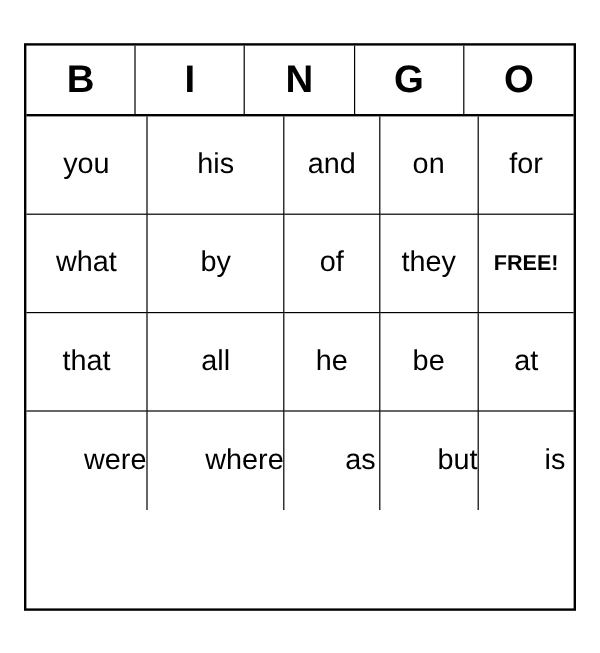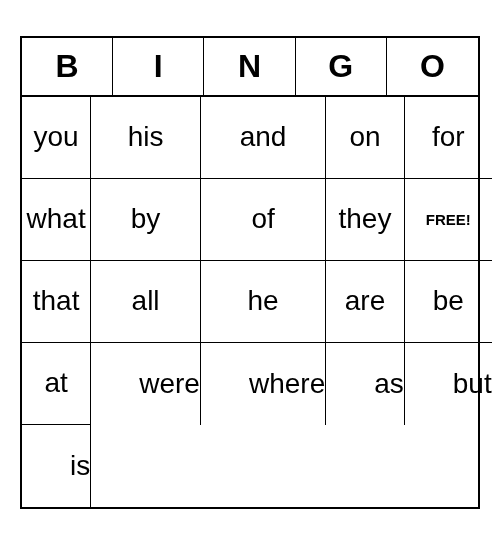--- a/index.html
+++ b/index.html
@@ -48,36 +48,36 @@
       display: grid;
       grid-template-columns: repeat(5, 1fr);
       grid-template-rows: repeat(5, 1fr);
     }
 
     .bingo-cell {
       display: flex;
       justify-content: center;
       align-items: center;
       height: 82px;
-      font-size: 28px;
+      font-size: 24px;
       border-right: 1px solid #000;
       border-bottom: 1px solid #000;
     }
 
     .bingo-cell:nth-child(5n) {
       border-right: none;
     }
 
     .bingo-cell:nth-last-child(-n+5) {
       border-bottom: none;
       margin-left: 48px;
     }
 
     .free-cell {
-      font-size: 15px;
+      font-size: 18px;
       font-weight: bold;
     }
   </style>
 </head>
 <body>
 
 <div class="bingo-card">
   <div class="bingo-header">
   <div class="header-cell">B</div>
       <div class="header-cell">I</div>
@@ -92,21 +92,20 @@
       <div class="bingo-cell">on</div>
       <div class="bingo-cell">for</div>
       <div class="bingo-cell">what</div>
       <div class="bingo-cell">by</div>
       <div class="bingo-cell">of</div>
       <div class="bingo-cell">they</div>
       <div class="bingo-cell free-cell">FREE!</div>
       <div class="bingo-cell">that</div>
       <div class="bingo-cell">all</div>
       <div class="bingo-cell">he</div>
-      <div class="bingo-cell">are</div>
       <div class="bingo-cell">be</div>
       <div class="bingo-cell">at</div>
       <div class="bingo-cell">were</div>
       <div class="bingo-cell">where</div>
       <div class="bingo-cell">as</div>
       <div class="bingo-cell">but</div>
       <div class="bingo-cell">is</div>
     </div>
 </div>
 

